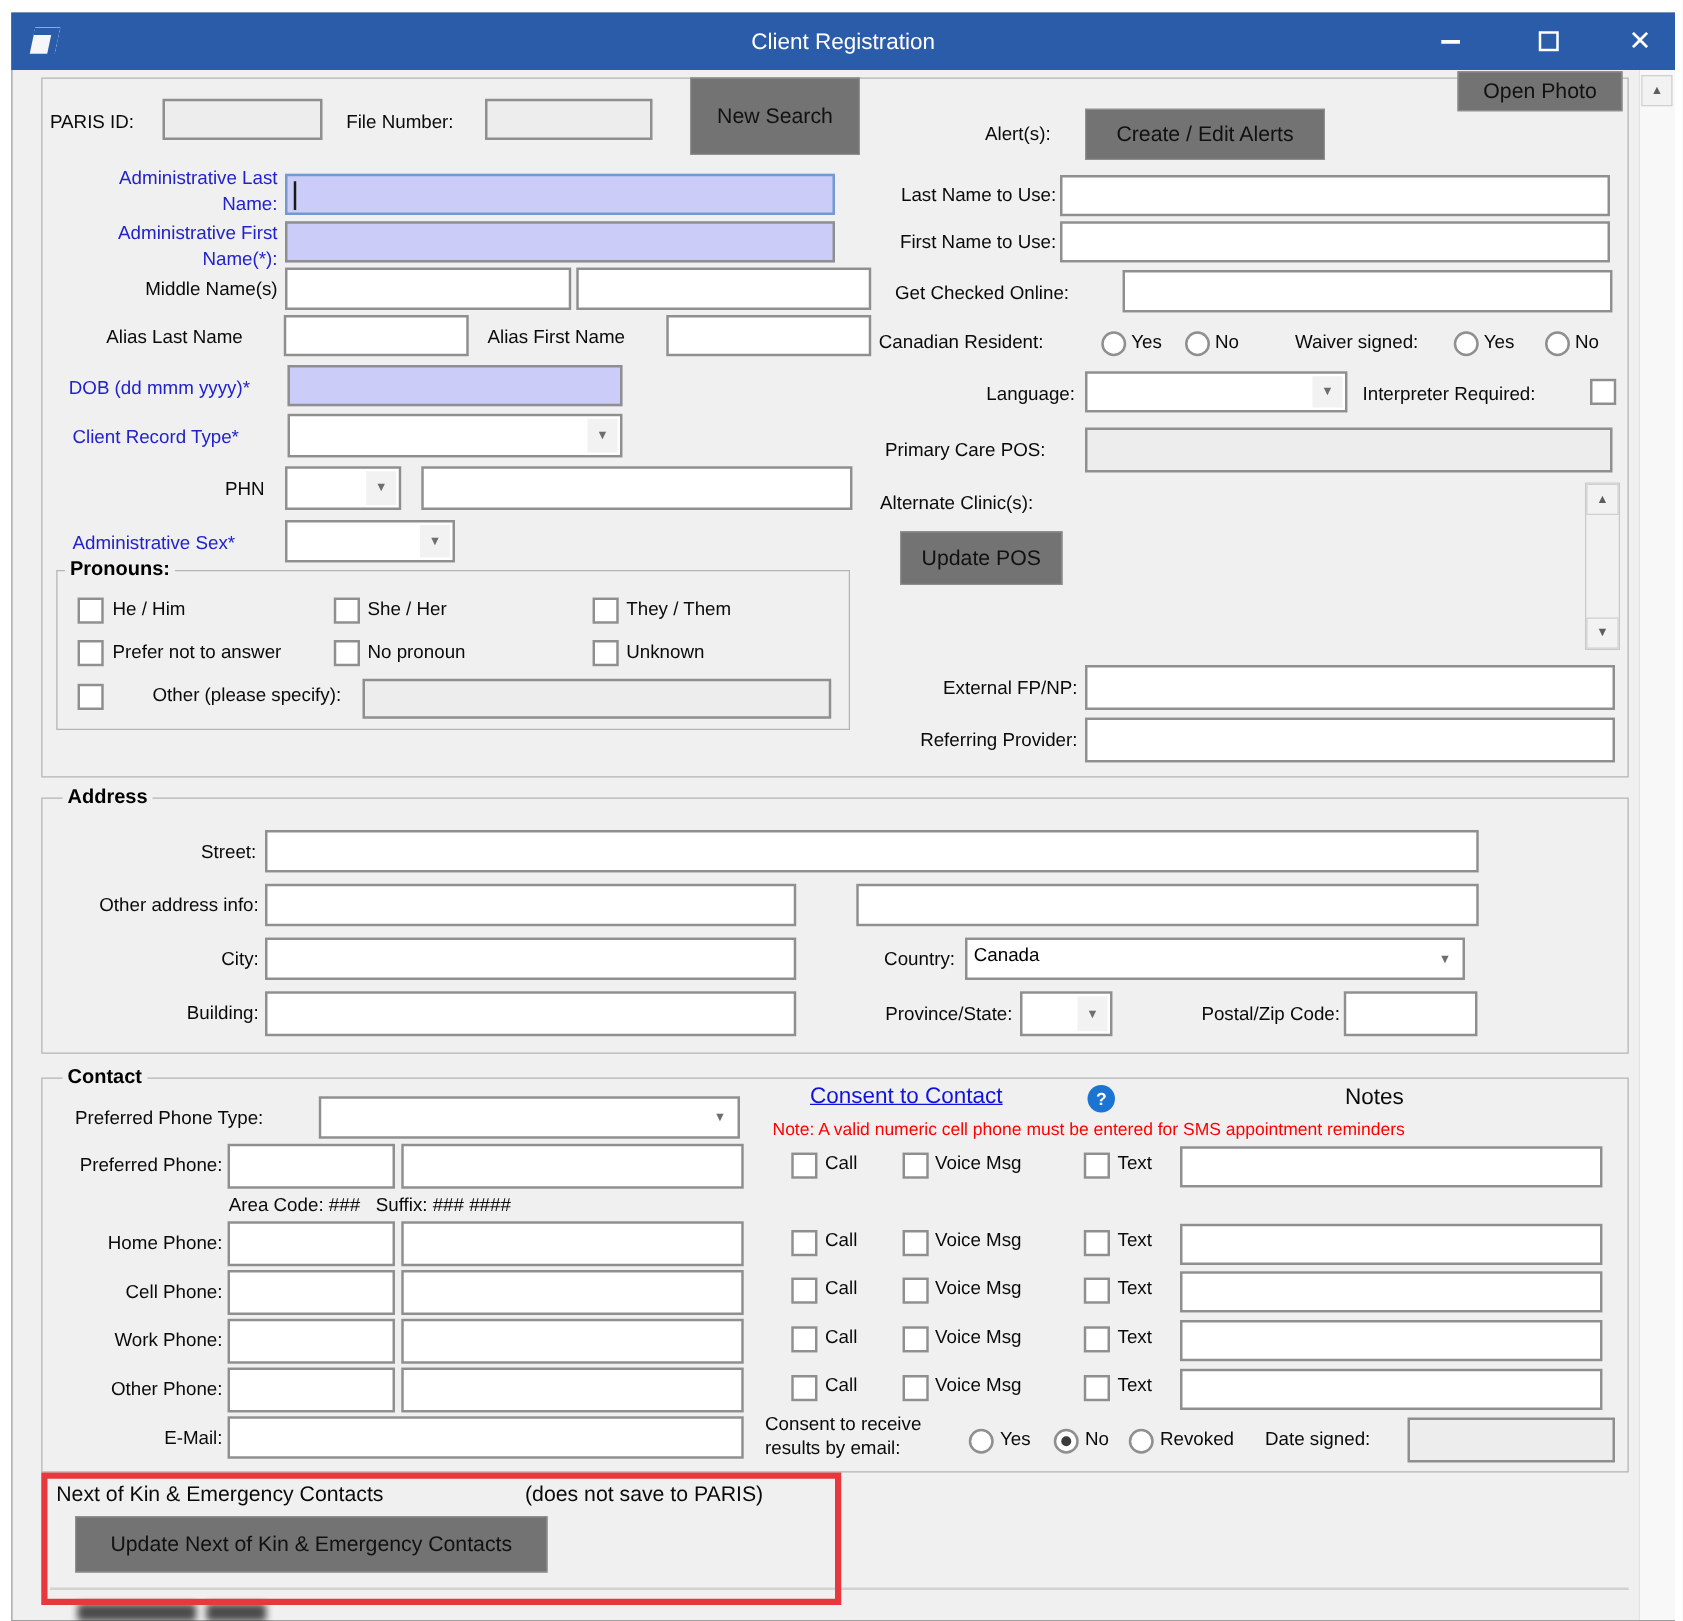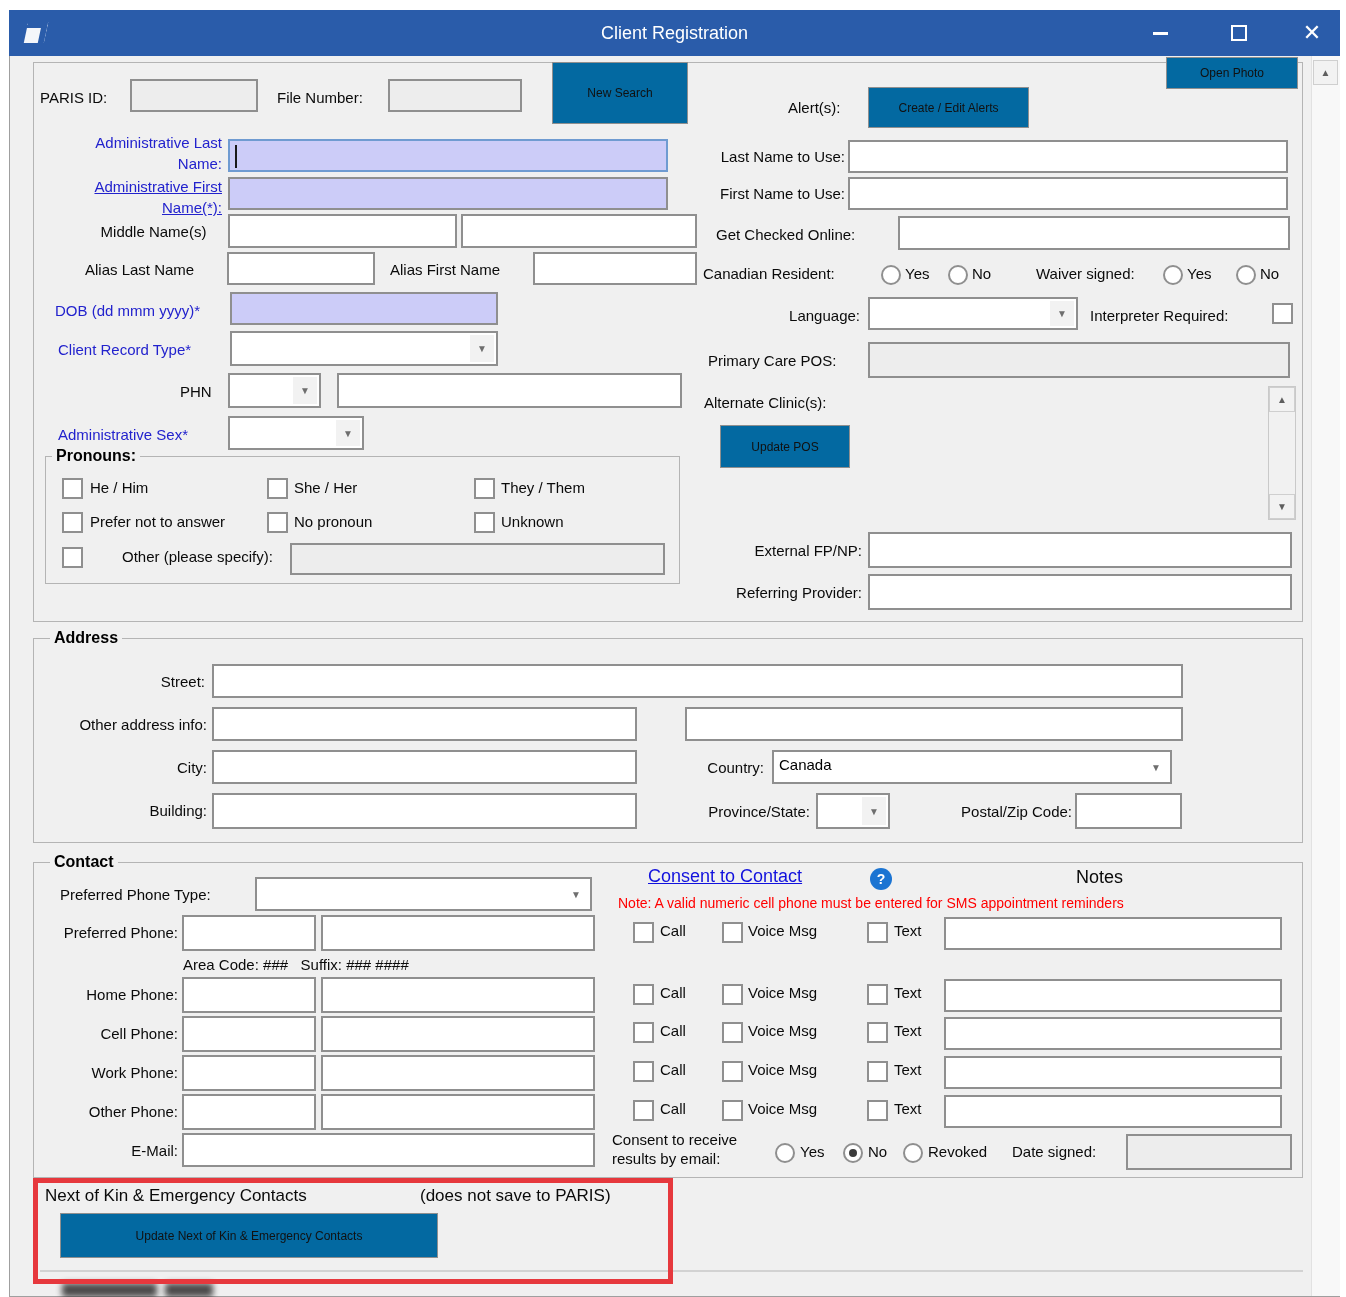--- a/index.html
+++ b/index.html
@@ -9,22 +9,22 @@
   .lbl{position:absolute;font-size:15px;line-height:20px;color:#0a0a0a;white-space:nowrap;}
   .r{text-align:right;}
   .wrap{white-space:normal;}
   .blue{color:#2222cd;}
   .bold{font-weight:normal;}
   .inp{position:absolute;background:#fff;border:2px solid #8f8f8f;box-sizing:border-box;
        font:15px "Liberation Sans",sans-serif;padding:0 4px;outline:none;border-radius:0;}
   .lav{background:#ccccf8;}
   .ro{background:#ededed;}
   .focus{border-color:#6f9bd1;}
-  .btn{position:absolute;background:#0369a1;border:1px solid #8f8f8f;box-sizing:border-box;
-       display:flex;align-items:center;justify-content:center;font-size:12px;color:#111;cursor:default;}
+  .btn{position:absolute;background:#737373;border:1px solid #8f8f8f;box-sizing:border-box;
+       display:flex;align-items:center;justify-content:center;font-size:17px;color:#111;cursor:default;}
   .gb{position:absolute;border:1px solid #b4b4b4;box-sizing:border-box;}
   .gbt{position:absolute;font-size:16px;font-weight:bold;color:#000;background:#f0f0f0;padding:0 4px;line-height:18px;}
   .cb{position:absolute;width:17px;height:17px;background:#fff;border:2px solid #8f8f8f;box-sizing:content-box;}
   .radio{position:absolute;width:16px;height:16px;background:#fff;border:2px solid #8f8f8f;border-radius:50%;}
   .radio.sel::after{content:"";position:absolute;left:4px;top:4px;width:8px;height:8px;border-radius:50%;background:#3b3b3b;}
   .combo{position:absolute;background:#fff;border:2px solid #8f8f8f;box-sizing:border-box;}
   .combo .val{position:absolute;left:5px;top:4px;font-size:15px;color:#000;}
   .arr{position:absolute;right:2px;top:2px;bottom:2px;width:24px;display:flex;align-items:center;
        justify-content:center;font-size:10px;color:#6e6e6e;background:#f2f2f2;}
   .arr.flat{background:transparent;}
@@ -59,36 +59,36 @@
 </div>
 
 <div class="gb" style="left:33px;top:62px;width:1270px;height:560px;"></div>
 
 <span class="lbl" style="left:40px;top:88px;">PARIS ID:</span>
 <input class="inp ro" style="left: 130px; top: 79px; width: 128px; height: 33px;">
 <span class="lbl" style="left:277px;top:88px;">File Number:</span>
 <input class="inp ro" style="left: 388px; top: 79px; width: 134px; height: 33px;">
 <div class="btn" style="left:552px;top:62px;width:136px;height:62px;">New Search</div>
 <span class="lbl" style="left:788px;top:98px;">Alert(s):</span>
-<div class="btn" style="left:868px;top:87px;width:161px;height:41px;">Create / Edit Alerts</div>
+<div class="btn" style="left:868px;top:87px;width:192px;height:41px;">Create / Edit Alerts</div>
 <div class="btn" style="left:1166px;top:57px;width:132px;height:32px;">Open Photo</div>
 
 <span class="lbl r wrap blue" style="left:90px;top:132px;width:132px;line-height:21px;">Administrative Last Name:</span>
 <div class="inp lav focus" style="left:228px;top:139px;width:440px;height:33px;">
   <span class="caret"></span>
 </div>
 <span class="lbl r" style="left:688px;top:147px;width:157px;">Last Name to Use:</span>
 <input class="inp" style="left: 848px; top: 140px; width: 440px; height: 33px;">
 
-<span class="lbl r wrap blue" style="left:90px;top:176px;width:132px;line-height:21px;text-decoration:underline;">Administrative First Name(*):</span>
+<span class="lbl r wrap blue" style="left:90px;top:176px;width:132px;line-height:21px;">Administrative First Name(*):</span>
 <input class="inp lav" style="left: 228px; top: 177px; width: 440px; height: 33px;">
 <span class="lbl r" style="left:686px;top:184px;width:159px;">First Name to Use:</span>
 <input class="inp" style="left: 848px; top: 177px; width: 440px; height: 33px;">
 
-<span class="lbl r" style="left:85px;top:222px;width:137px;text-align:center;">Middle Name(s)</span>
+<span class="lbl r" style="left:85px;top:222px;width:137px;">Middle Name(s)</span>
 <input class="inp" style="left: 228px; top: 214px; width: 229px; height: 34px;">
 <input class="inp" style="left: 461px; top: 214px; width: 236px; height: 34px;">
 <span class="lbl" style="left:716px;top:225px;">Get Checked Online:</span>
 <input class="inp" style="left: 898px; top: 216px; width: 392px; height: 34px;">
 
 <span class="lbl" style="left:85px;top:260px;">Alias Last Name</span>
 <input class="inp" style="left: 227px; top: 252px; width: 148px; height: 33px;">
 <span class="lbl" style="left:390px;top:260px;">Alias First Name</span>
 <input class="inp" style="left: 533px; top: 252px; width: 164px; height: 33px;">
 

